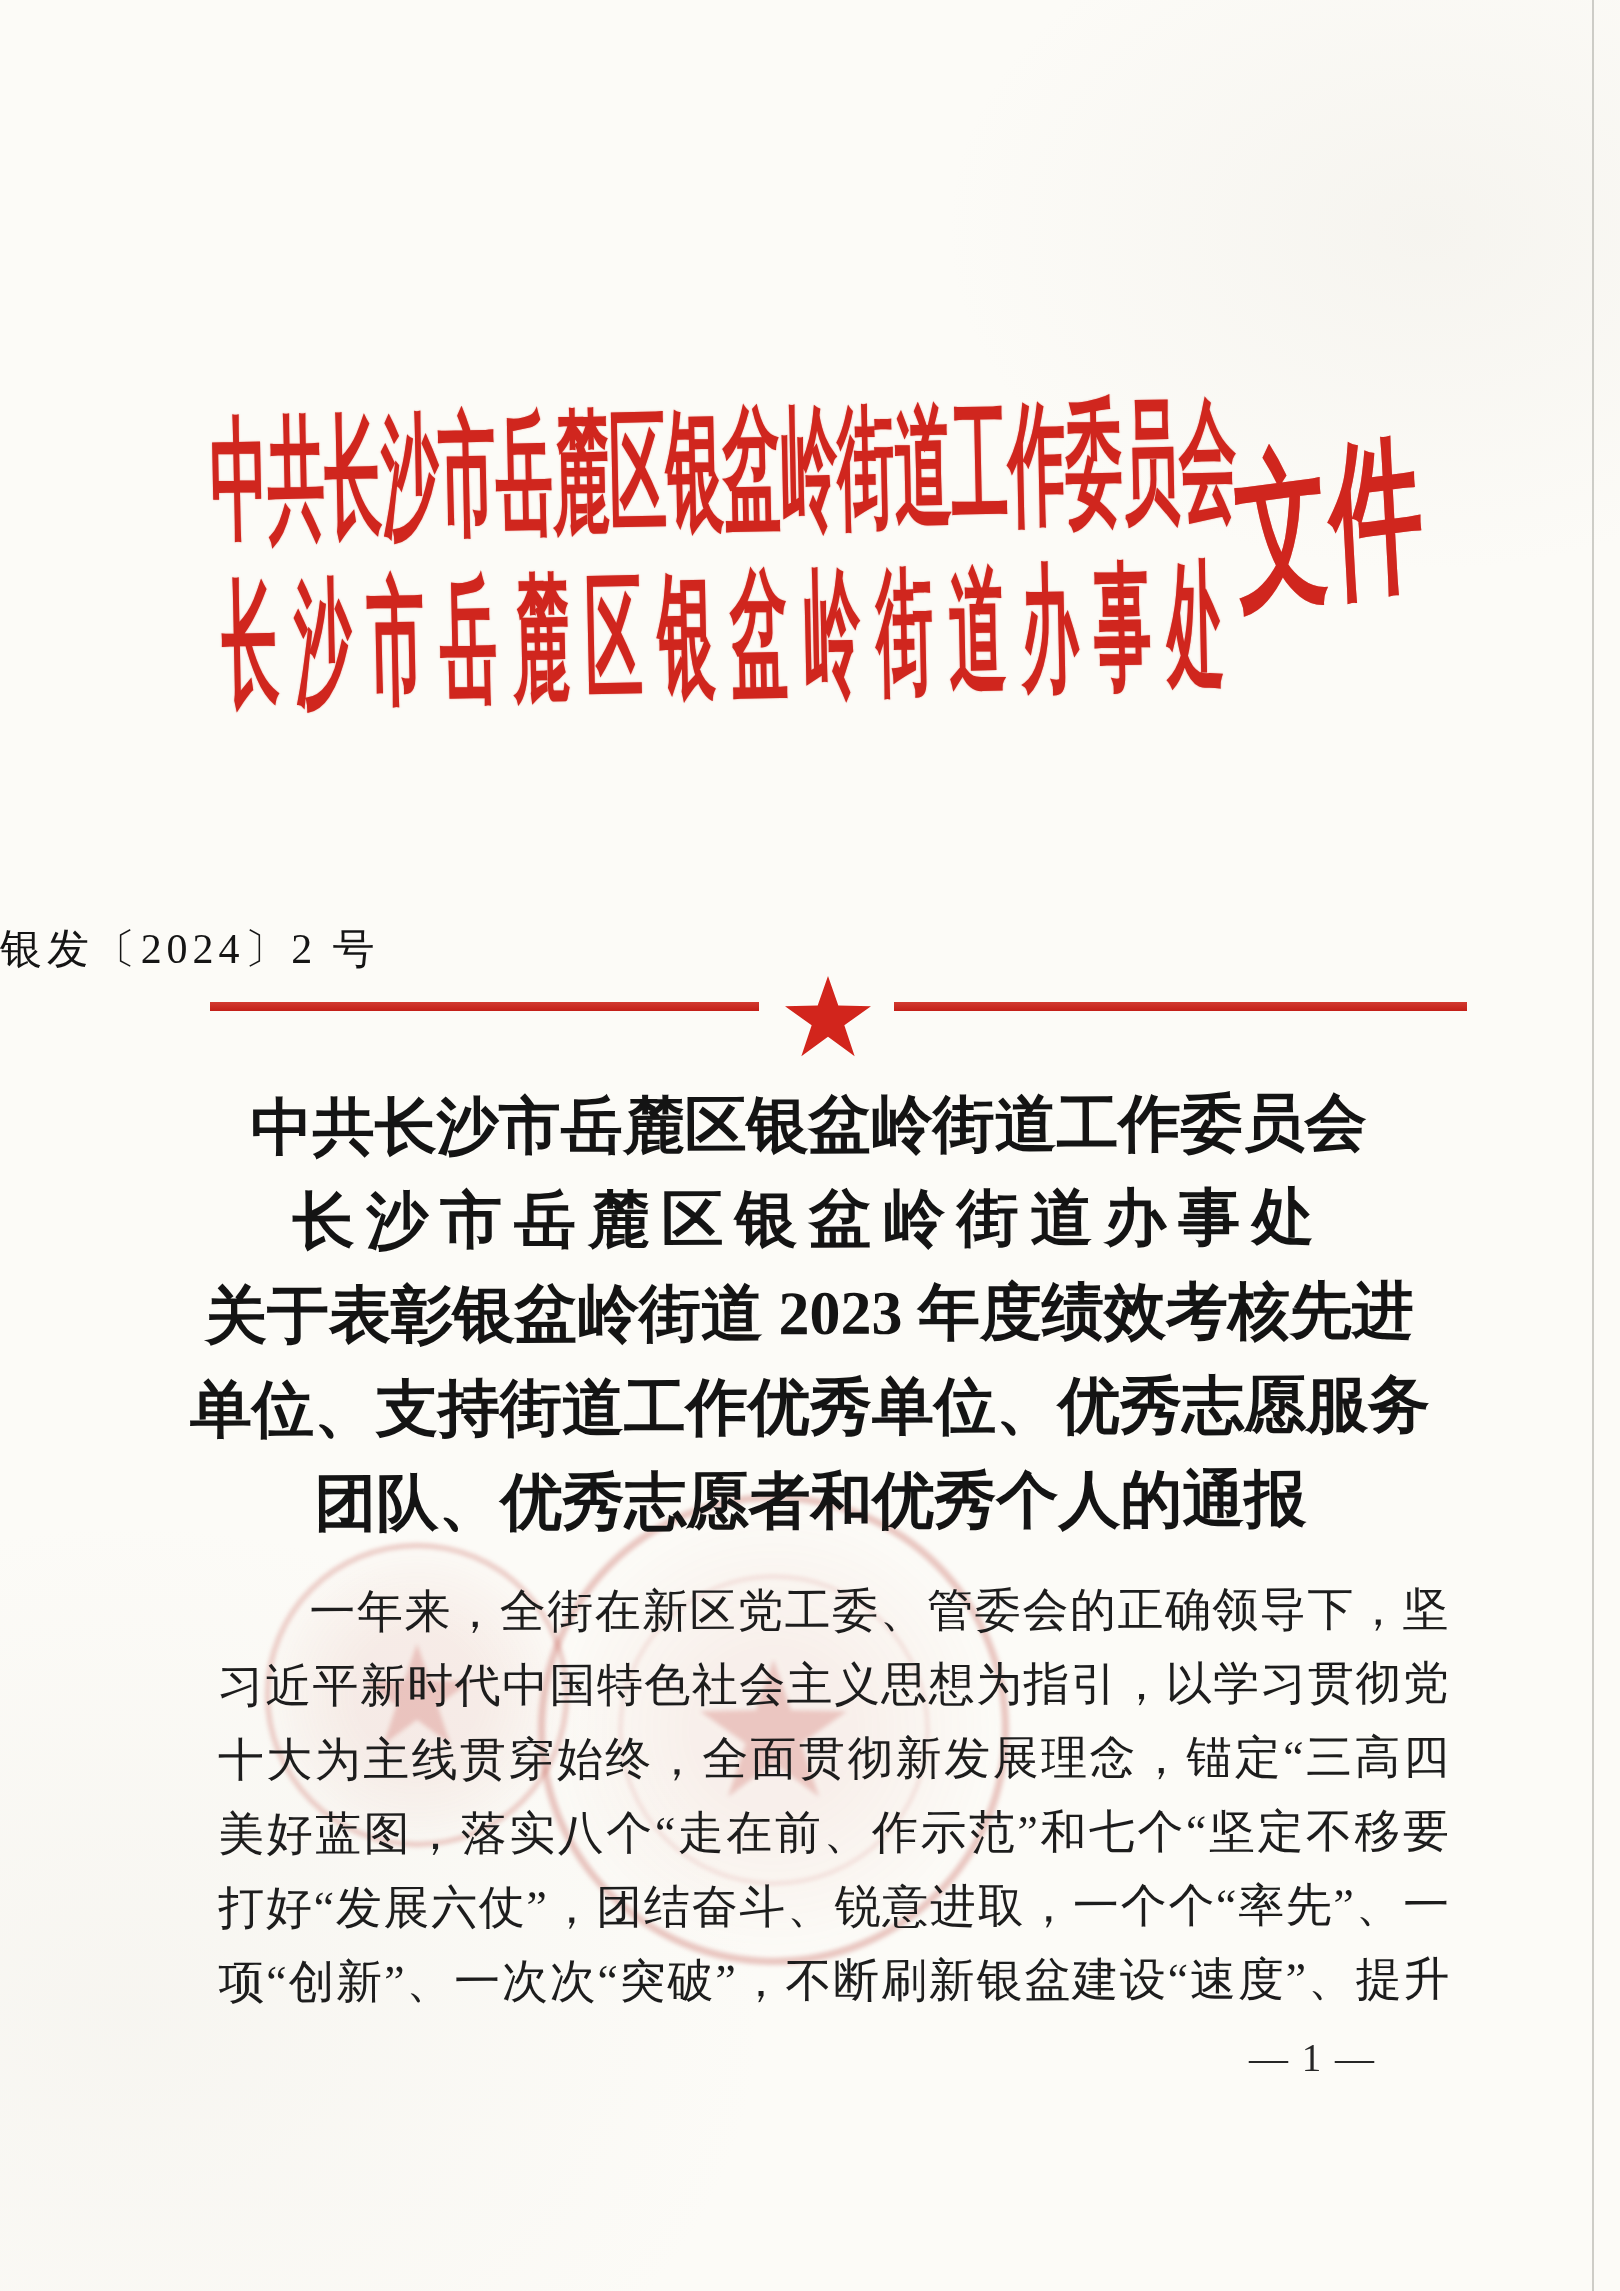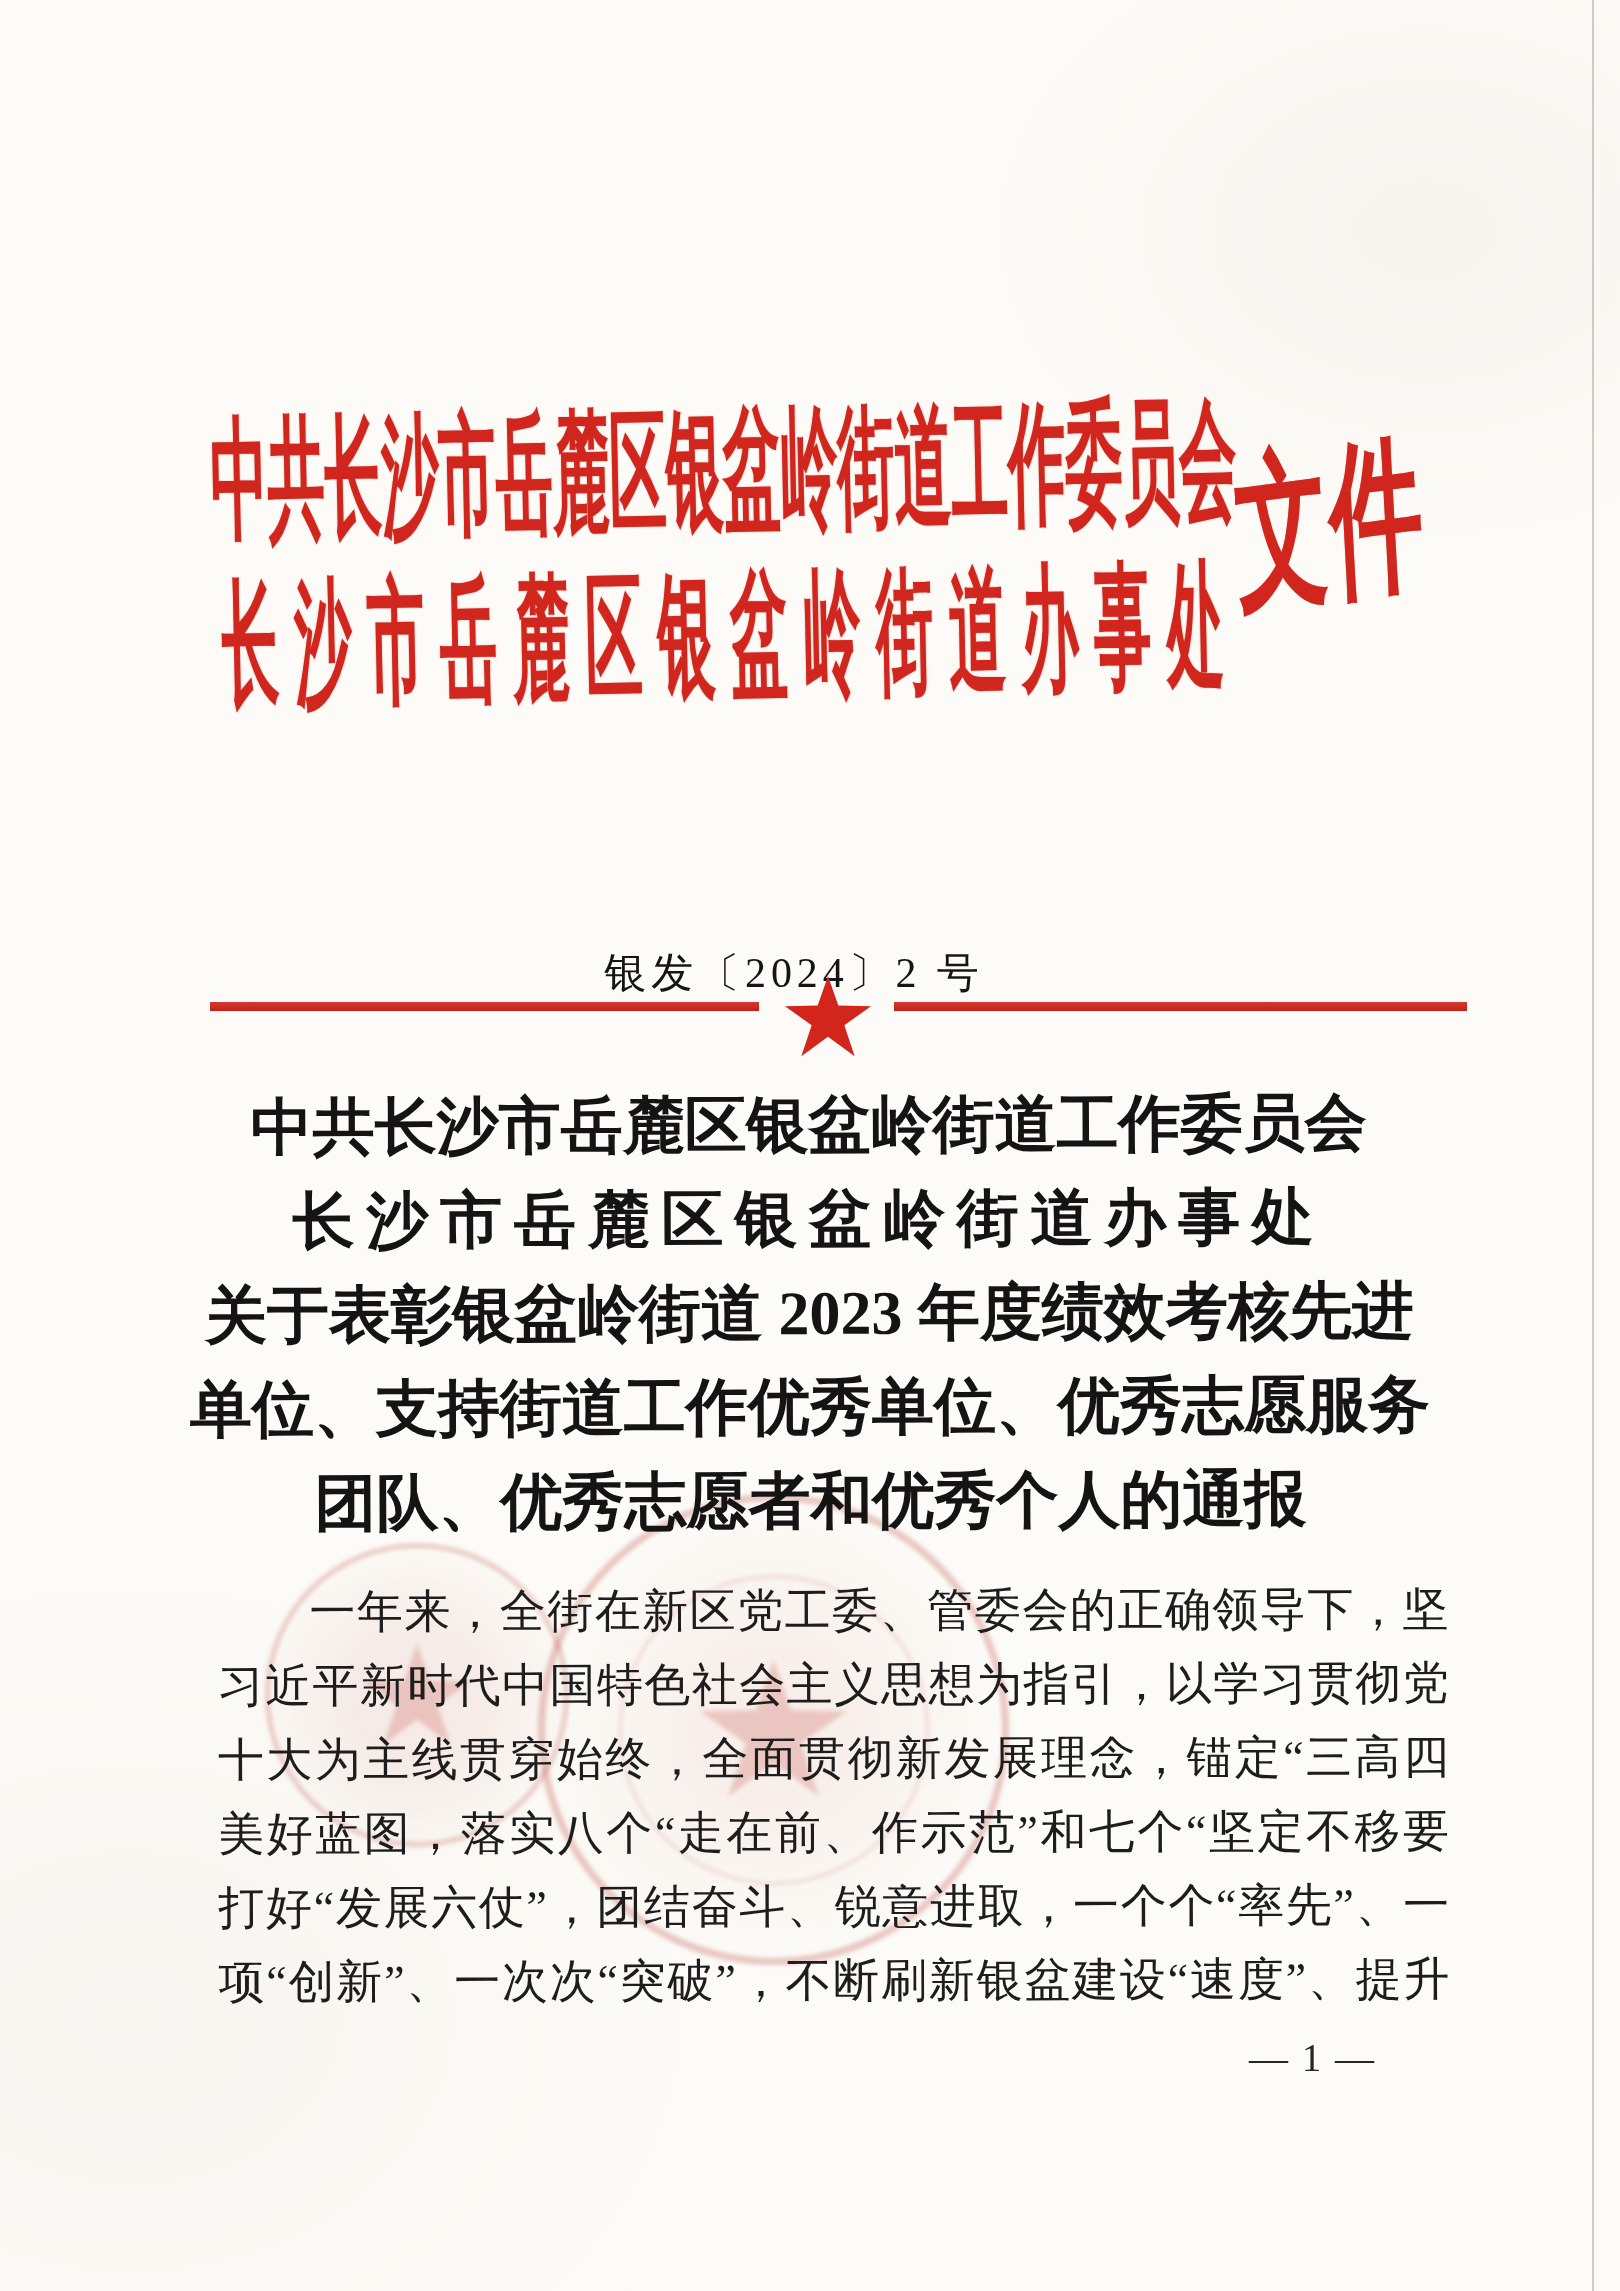--- a/index.html
+++ b/index.html
@@ -72,23 +72,23 @@
     white-space: nowrap;
     transform: scale(0.56, 1.02) rotate(-3.5deg);
     transform-origin: 0 0;
     text-shadow: 0 0 1px rgba(208,38,30,0.55);
   }
 
   
   .docnum {
     position: absolute;
     left: 0;
-    top: 945px;
+    top: 921px;
     width: 1588px;
-    text-align: center;
+    text-align: left;
     font-size: 42px;
     letter-spacing: 4.9px;
     color: #151515;
     z-index: 2;
   }
 
   
   .rule {
     position: absolute;
     height: 8.8px;

